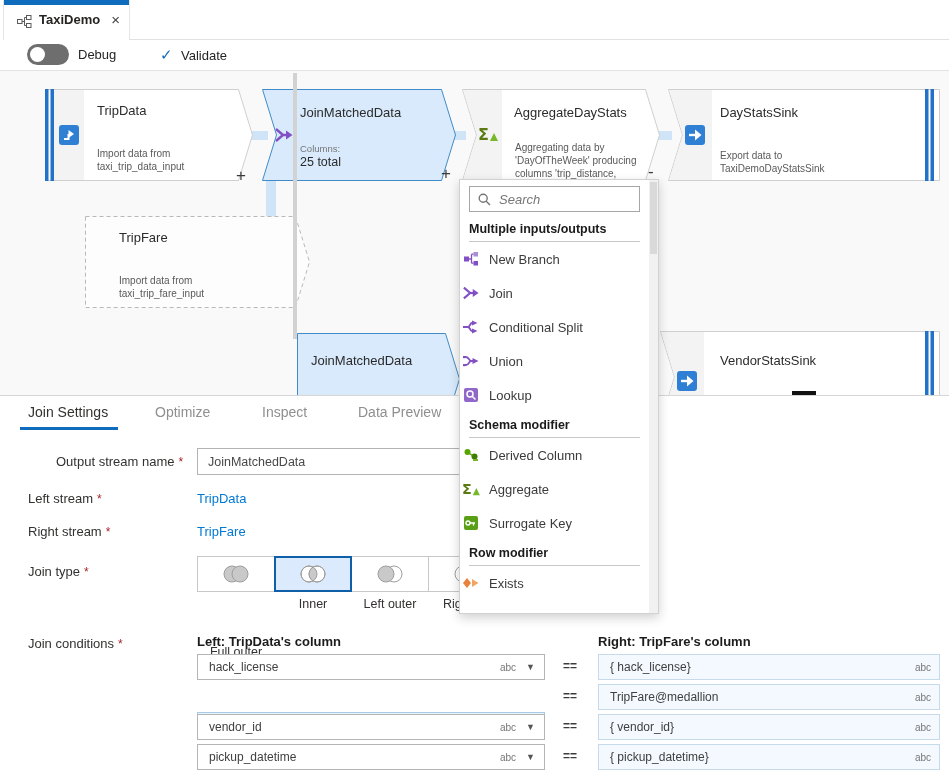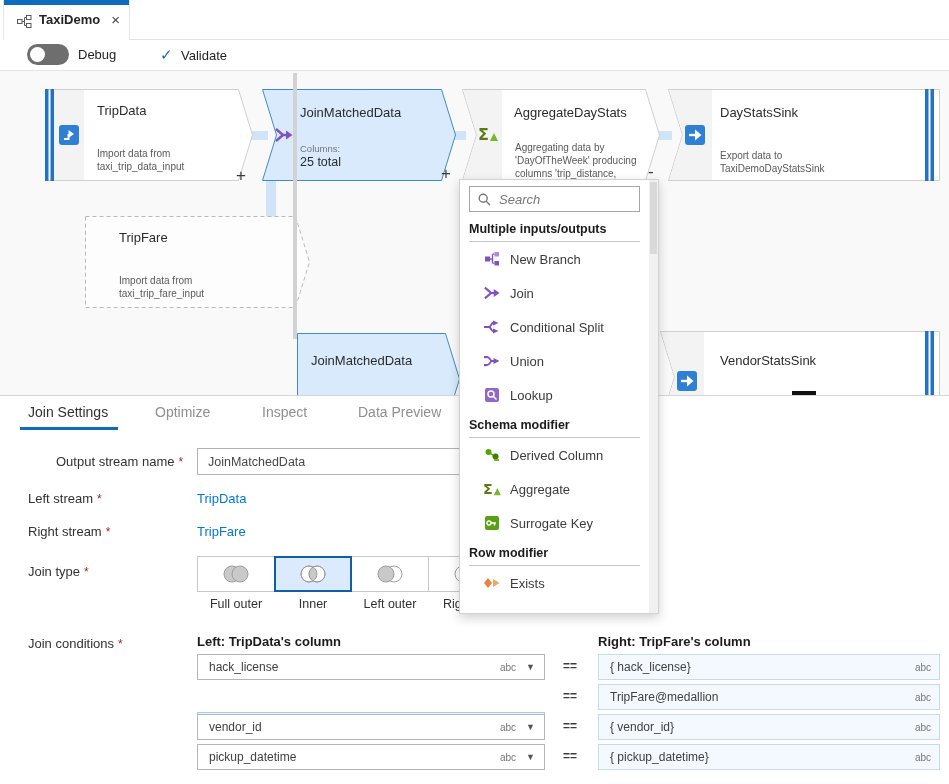--- a/index.html
+++ b/index.html
@@ -49,21 +49,21 @@
   .dd-scroll{position:absolute;right:0;top:0;bottom:0;width:9px;background:#f1f1f1;}
   .dd-scroll .thumb{position:absolute;left:1px;top:2px;width:7px;height:72px;background:#d9d9d9;}
   .dd-search{margin:6px 9px 0 9px;height:26px;border:1px solid #a6a6a6;background:#fff;
              display:flex;align-items:center;box-sizing:border-box;}
   .dd-search svg{margin:0 6px 0 8px;flex:0 0 auto;}
   .dd-search input{border:none;outline:none;flex:1;font-size:13px;color:#333;min-width:0;
                    font-family:"Liberation Sans",sans-serif;}
   .dd-search input::placeholder{font-style:italic;color:#767676;}
   .dd-header{margin:10px 9px 0 9px;font-size:12.5px;font-weight:700;color:#1b1b1b;}
   .dd-divider{margin:5px 9px 0 9px;height:1px;background:#c8c8c8;}
-  .dd-item{height:34px;display:flex;align-items:center;padding-left:23px;cursor:pointer;}
+  .dd-item{height:34px;display:flex;align-items:center;padding-left:2px;cursor:pointer;}
   .dd-item .ic{width:18px;height:18px;margin-right:9px;flex:0 0 auto;display:flex;align-items:center;justify-content:center;}
   .dd-item .lbl{font-size:13px;color:#3b3b3b;}
 
   
   .panel{position:absolute;left:0;top:396px;width:949px;height:388px;background:#fff;}
   .ptab{position:absolute;top:8px;height:22px;font-size:14px;cursor:pointer;}
   .ptab.active{color:#323130;}
   .ptab.inactive{color:#8f8f8f;}
   .ptab-underline{position:absolute;left:20px;top:31px;width:98px;height:3px;background:#0f6cbd;}
   .flabel{position:absolute;left:28px;font-size:13px;color:#323130;}
@@ -400,21 +400,21 @@
       <circle cx="21" cy="10" r="8" fill="#fff" stroke="#9e9e9e"></circle>
       <circle cx="13" cy="10" r="8" fill="#c9c9c9" stroke="#9e9e9e"></circle>
     </svg>
   </div>
   <div class="jt-btn" style="left:428px;">
     <svg width="34" height="20" viewBox="0 0 34 20">
       <circle cx="13" cy="10" r="8" fill="#fff" stroke="#9e9e9e"></circle>
       <circle cx="21" cy="10" r="8" fill="#c9c9c9" stroke="#9e9e9e"></circle>
     </svg>
   </div>
-  <span class="jt-label" style="left:197px;">Full outer</span>
+  <span class="jt-label" style="left:197px;margin-top:48px;">Full outer</span>
   <span class="jt-label" style="left:274px;">Inner</span>
   <span class="jt-label" style="left:351px;">Left outer</span>
   <span class="jt-label" style="left:428px;text-align:left;padding-left:15px;box-sizing:border-box;">Right outer</span>
 
   <span class="flabel" style="top:240px;">
     <span>Join conditions</span><span class="req">*</span>
   </span>
   <span class="cond-header" style="left:197px;">Left: TripData's column</span>
   <span class="cond-header" style="left:598px;">Right: TripFare's column</span>
 

